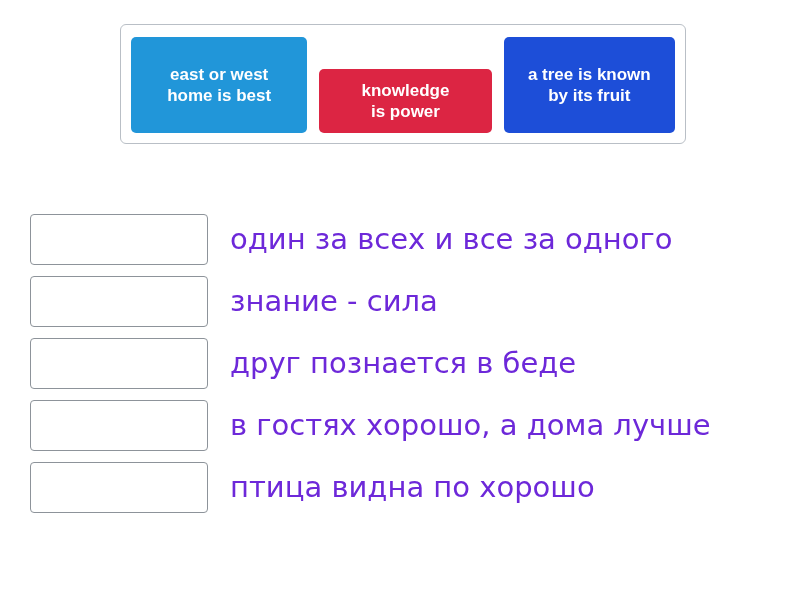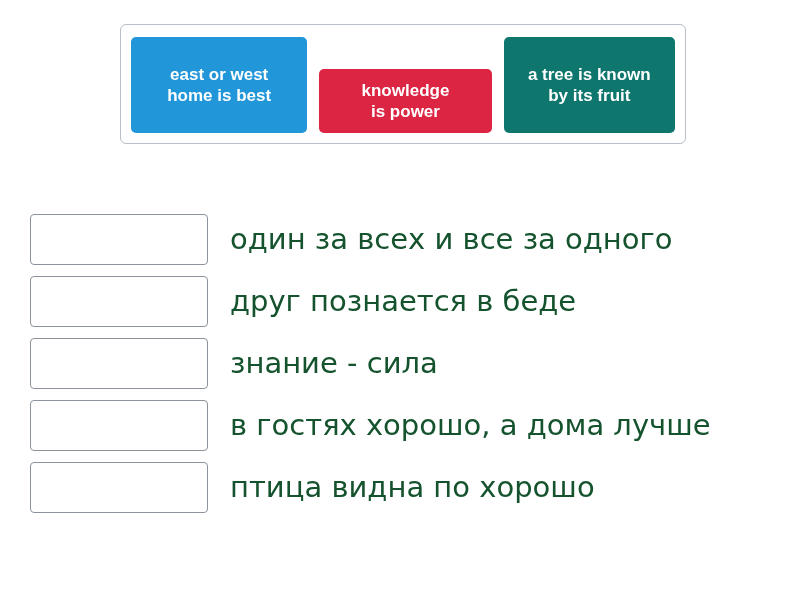--- a/index.html
+++ b/index.html
@@ -75,59 +75,59 @@
     border: 1px solid #8d939a;
     border-radius: 4px;
     background: #ffffff;
     box-sizing: border-box;
     flex: none;
   }
   .prompt-text {
     margin-left: 22px;
     font-size: 29px;
     line-height: 34px;
-    color: #14532d;
+    color: #6d28d9;
     font-family: "DejaVu Sans", sans-serif;
     white-space: nowrap;
   }
 </style>
 </head>
 <body>
 
 <div id="stage">
 
   <div class="tile-panel">
 
     <div class="tile-row">
       <div class="tile" style="background: rgb(33, 150, 217); width: 178px;">east or west
 home is best</div>
       <div class="tile" style="background: rgb(220, 37, 67); width: 174px; margin-top: 32px;">knowledge
 is power</div>
-      <div class="tile" style="background: #0f766e; width: 173px;">a tree is known
+      <div class="tile" style="background: #1d4ed8; width: 173px;">a tree is known
 by its fruit</div>
     </div>
 
 
   </div>
 
   <div class="rows">
 
     <div class="answer-row">
       <div class="drop-slot"></div>
       <div class="prompt-text">один за всех и все за одного</div>
     </div>
 
     <div class="answer-row">
       <div class="drop-slot"></div>
-      <div class="prompt-text">друг познается в беде</div>
+      <div class="prompt-text">знание - сила</div>
     </div>
 
     <div class="answer-row">
       <div class="drop-slot"></div>
-      <div class="prompt-text">знание - сила</div>
+      <div class="prompt-text">друг познается в беде</div>
     </div>
 
     <div class="answer-row">
       <div class="drop-slot"></div>
       <div class="prompt-text">в гостях хорошо, а дома лучше</div>
     </div>
 
     <div class="answer-row">
       <div class="drop-slot"></div>
       <div class="prompt-text">птица видна по хорошо</div>

